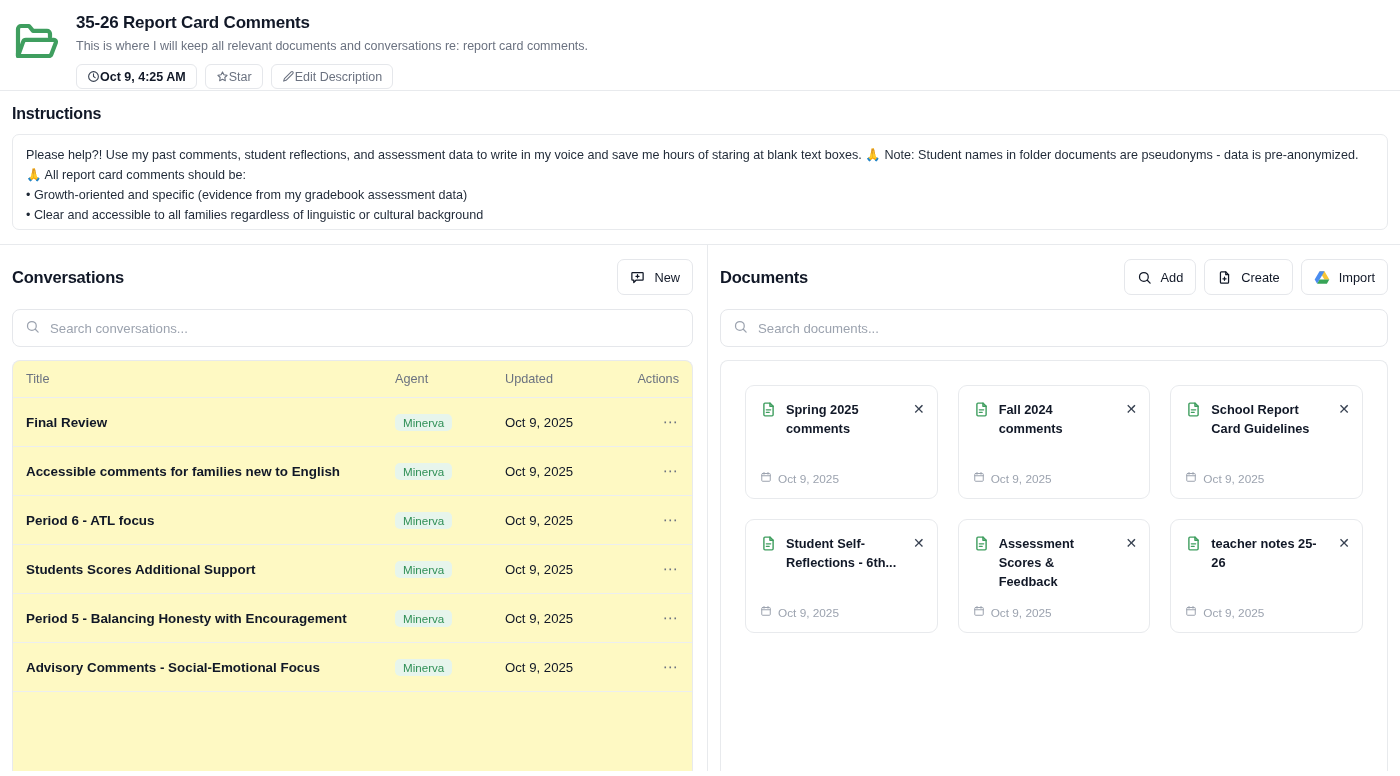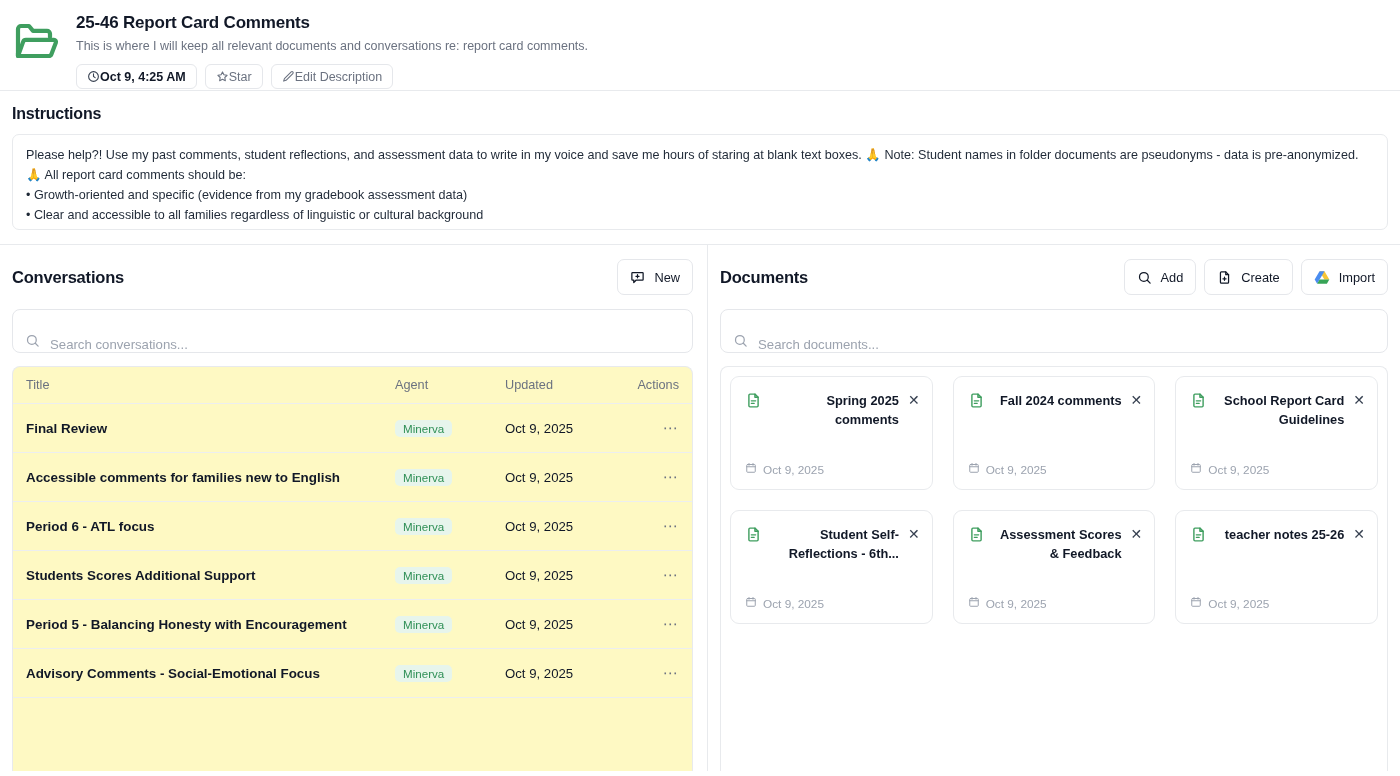--- a/index.html
+++ b/index.html
@@ -86,22 +86,22 @@
     display: inline-flex; align-items: center; gap: 9px;
     height: 36px; padding: 0 12px;
     border: 1px solid #e5e7eb; border-radius: 7px;
     background: #fff; font-size: 12.8px; color: #111827;
     cursor: pointer; white-space: nowrap;
   }
   .btn svg { display: block; }
 
   
   .search-box {
-    display: flex; align-items: flex-end; gap: 10px;
-    height: 44px; padding: 0 12px;
+    display: flex; align-items: center; gap: 10px;
+    height: 38px; padding: 0 12px;
     border: 1px solid #e5e7eb; border-radius: 8px; background: #fff;
     margin-bottom: 13px;
   }
   .search-box input {
     border: 0; outline: 0; flex: 1 1 auto;
     font-family: inherit; font-size: 13.2px; color: #111827;
     background: transparent;
   }
   .search-box input::placeholder { color: #9ca3af; }
 
@@ -132,21 +132,21 @@
   }
   .dots {
     display: inline-block; color: #6b7280; font-size: 15px;
     letter-spacing: 1.2px; cursor: pointer; line-height: 10px;
   }
 
   
   .docs-panel {
     border: 1px solid #e8eaed; border-radius: 8px 8px 0 0;
     background: #fff; flex: 1 1 auto;
-    padding: 9px; border-bottom: none; overflow: hidden; text-align: right;
+    padding: 24px; border-bottom: none; overflow: hidden;
   }
   .docs-grid {
     display: grid; grid-template-columns: repeat(3, 1fr);
     gap: 20px 20px;
   }
   .doc-card {
     border: 1px solid #e8eaed; border-radius: 9px;
     background: #fff; padding: 14px 12px 12px 14px;
     height: 114px; display: flex; flex-direction: column;
     justify-content: space-between; cursor: pointer;
@@ -170,21 +170,21 @@
 <body>
 
 <div class="folder-header">
   <div class="folder-icon">
     <svg width="48" height="48" viewBox="0 0 24 24" fill="none" stroke="#3f9e5f" stroke-width="2.1" stroke-linecap="round" stroke-linejoin="round">
       <path d="M3 19V5.5A1.5 1.5 0 0 1 4.5 4h4l2 2.4h7A1.5 1.5 0 0 1 19 7.9v1.6"></path>
       <path d="M3 19l2.6-7.2a1.4 1.4 0 0 1 1.3-.9H21a1 1 0 0 1 .95 1.32L19.7 18.1a1.4 1.4 0 0 1-1.33.9H4.4A1.4 1.4 0 0 1 3 17.6z"></path>
     </svg>
   </div>
   <div class="folder-meta">
-    <div class="folder-title">25-46 Report Card Comments</div>
+    <div class="folder-title">35-26 Report Card Comments</div>
     <div class="folder-desc">This is where I will keep all relevant documents and conversations re: report card comments.</div>
     <div class="chip-row">
       <div class="chip dark">
         <span>
           <svg width="13" height="13" viewBox="0 0 24 24" fill="none" stroke="#374151" stroke-width="2" stroke-linecap="round">
               <circle cx="12" cy="12" r="9"></circle>
               <path d="M12 7v5l3 2"></path>
             </svg>
         </span>
         <span>Oct 9, 4:25 AM</span>

